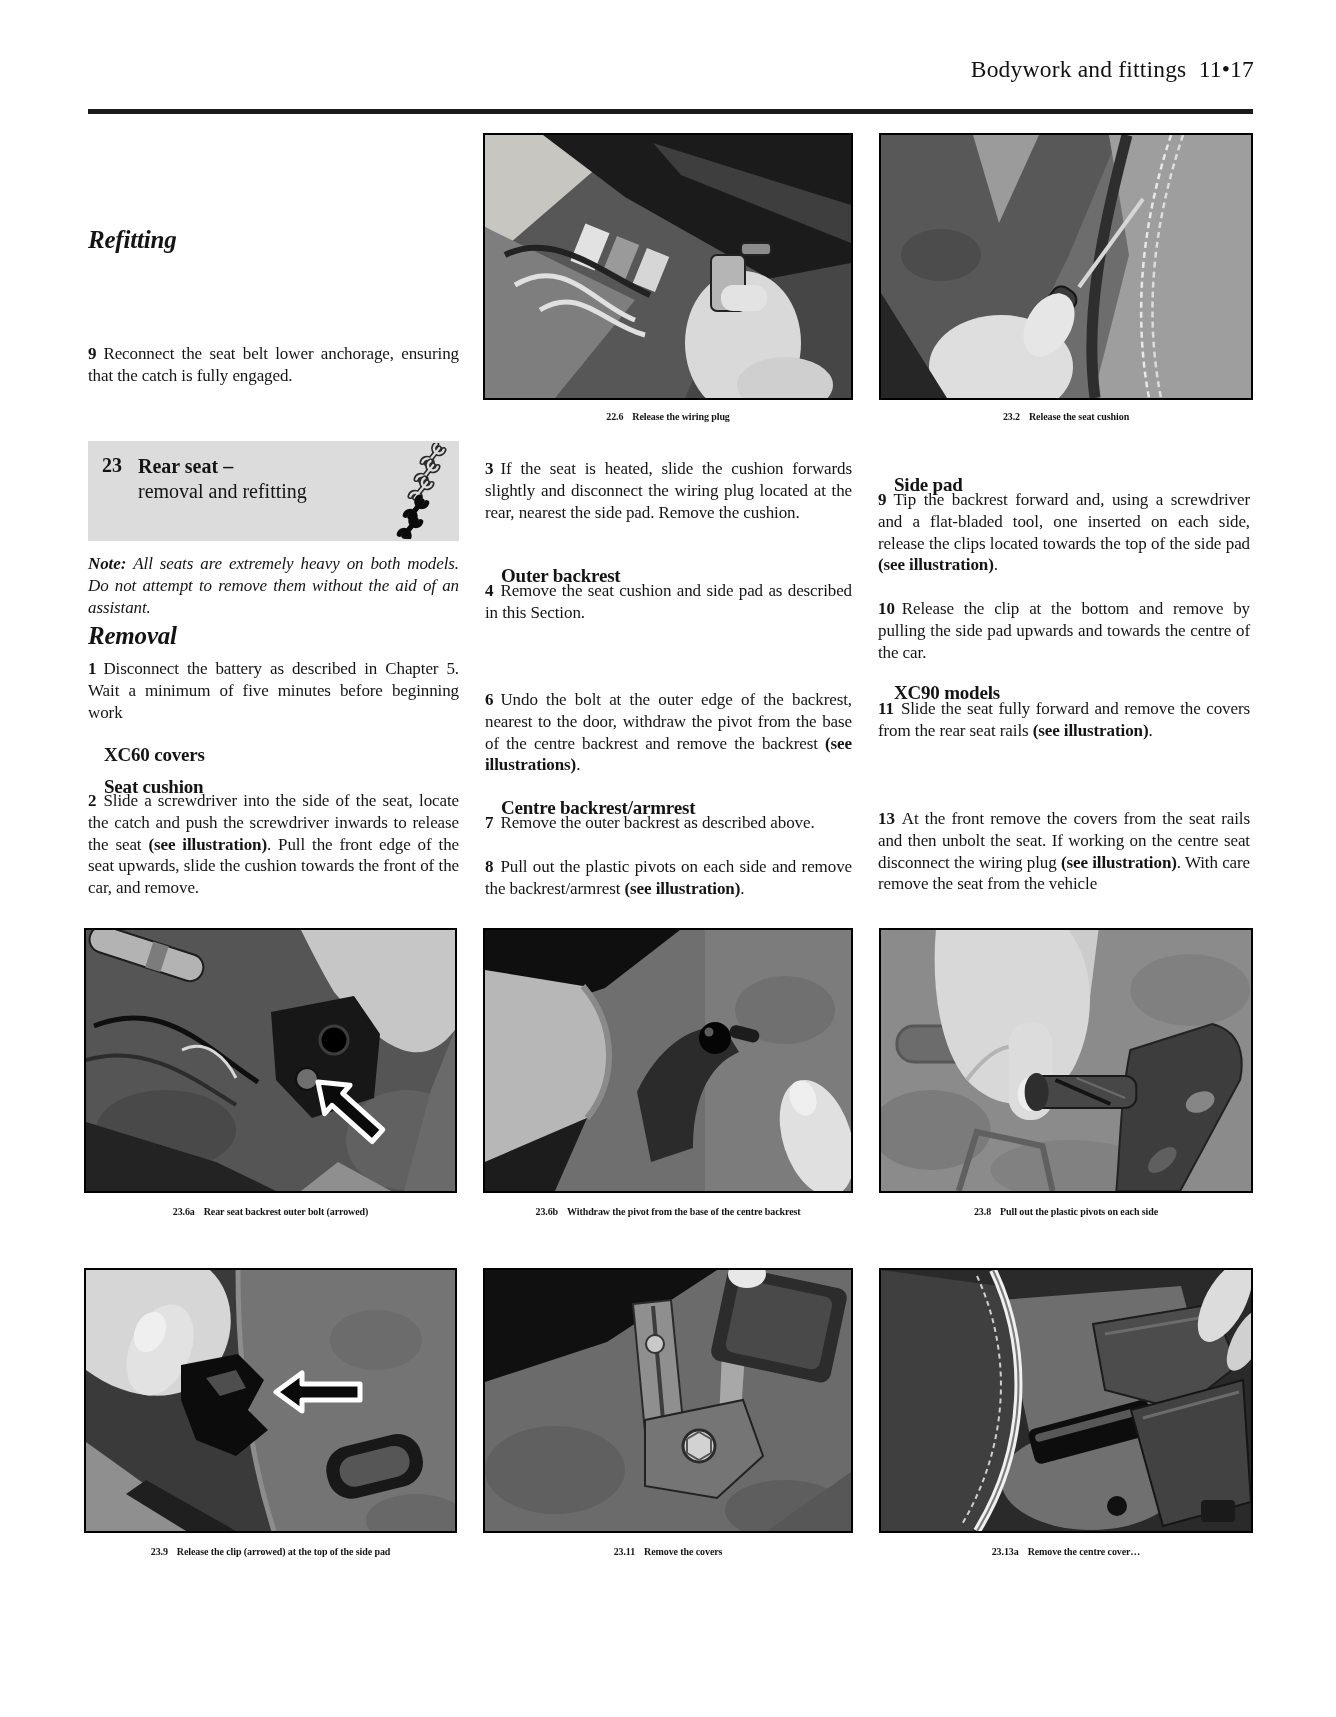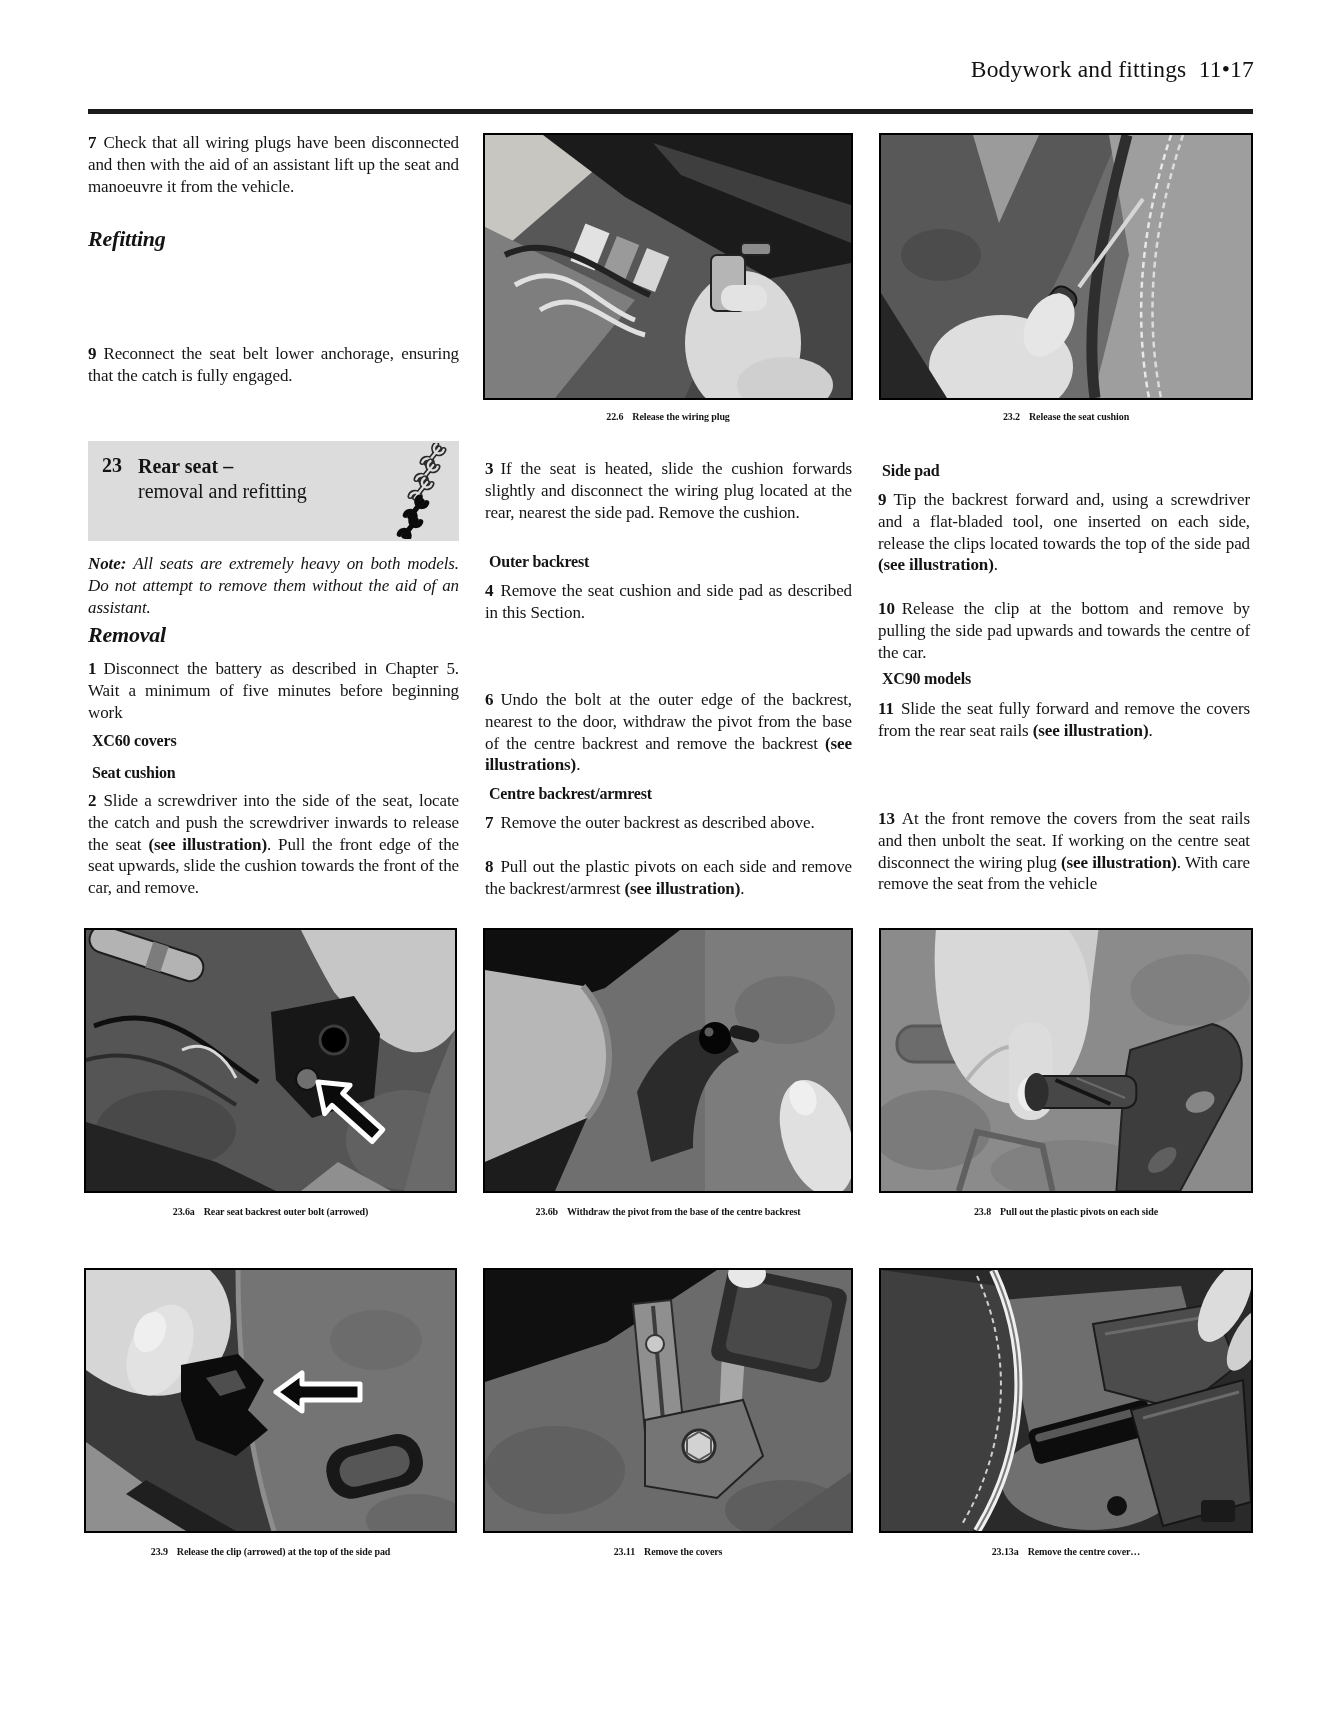--- a/index.html
+++ b/index.html
@@ -4,22 +4,22 @@
 <style>
   html,body{margin:0;padding:0;background:#e8e8e8;}
   .page{position:relative;width:1336px;height:1717px;background:#ffffff;overflow:hidden;
         font-family:Liberation Serif, serif;color:#141414;}
   .abs{position:absolute;}
   .c1{left:88px;width:371px;}
   .c2{left:485px;width:367px;}
   .c3{left:878px;width:372px;}
   .body{font-size:17px;line-height:21.8px;text-align:justify;margin:0;letter-spacing:-0.1px;}
   .pn{margin-right:7px;}
-  .h-sub{font-size:16px;font-weight:bold;margin:4px;letter-spacing:-0.2px;}
-  .h-ital{font-size:22px;font-weight:bold;font-style:italic;margin:0;letter-spacing:-0.2px;}
+  .h-sub{font-size:19px;font-weight:bold;margin:16px;letter-spacing:-0.2px;}
+  .h-ital{font-size:25px;font-weight:bold;font-style:italic;margin:0;letter-spacing:-0.2px;}
   .note{font-style:italic;}
   .header-title{position:absolute;top:56px;right:82px;font-size:23.5px;letter-spacing:.2px;color:#111;}
   .rule{position:absolute;left:88px;top:109px;width:1165px;height:5px;background:#1b1b1b;}
   .section-box{position:absolute;left:88px;top:441px;width:371px;height:100px;background:#dcdcdc;}
   .sec-row{display:flex;padding:13px 0 0 14px;}
   .sec-num{font-weight:bold;font-size:20px;width:36px;flex:none;}
   .sec-title{font-size:20px;line-height:25px;}
   .sec-line1{font-weight:bold;text-align:center;}
   .wrench-stack{position:absolute;right:6px;top:2px;width:64px;height:96px;}
   .photo{position:absolute;border:2px solid #000;box-sizing:border-box;background:#777;}
@@ -30,21 +30,20 @@
 </head>
 <body>
 
 <div class="page">
 
   <div class="header-title">
     <span>Bodywork and fittings</span>&nbsp;&nbsp;<span>11•17</span>
   </div>
   <div class="rule"></div>
 
-  <p class="body abs c1" style="top:132px"><b class="pn">7</b><span>Check that all wiring plugs have been disconnected and then with the aid of an assistant lift up the seat and manoeuvre it from the vehicle.</span></p>
   <h2 class="h-ital abs c1" style="top:226px">Refitting</h2>
   <p class="body abs c1" style="top:343px"><b class="pn">9</b><span>Reconnect the seat belt lower anchorage, ensuring that the catch is fully engaged.</span></p>
 
   <div class="section-box">
     <div class="sec-row">
       <div class="sec-num">23</div>
       <div class="sec-title">
         <span class="sec-line1">Rear seat –</span><br>
         <span>removal and refitting</span>
       </div>

